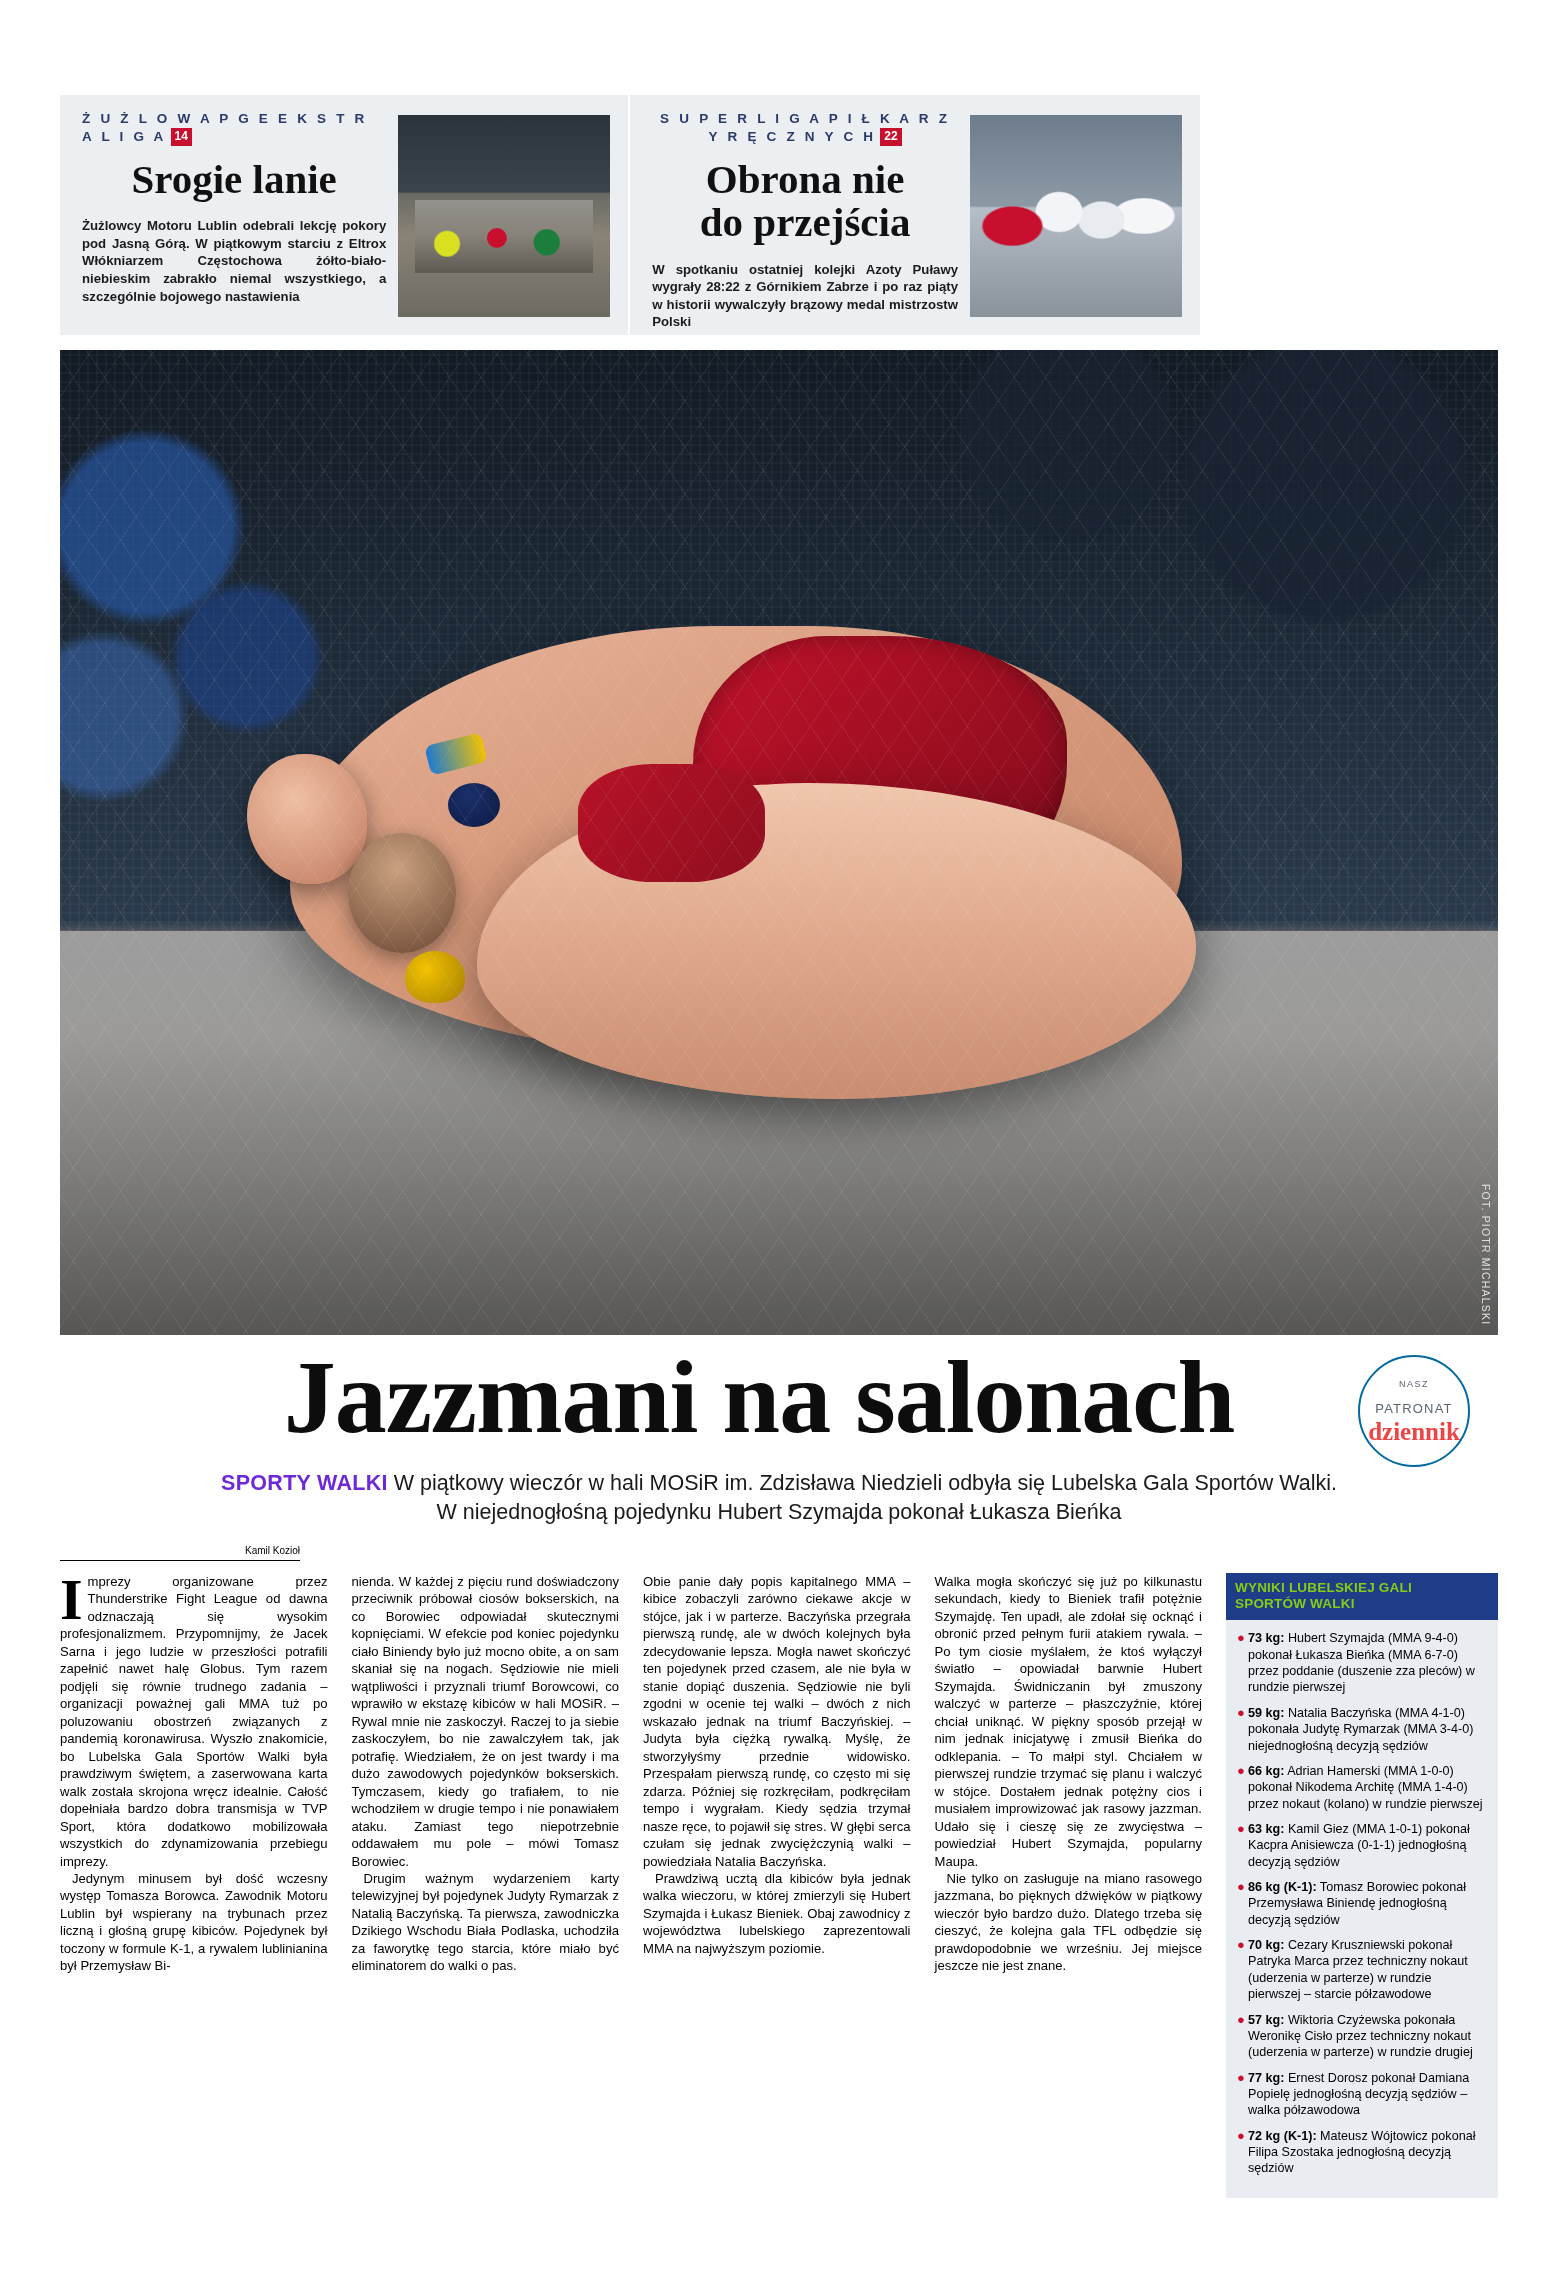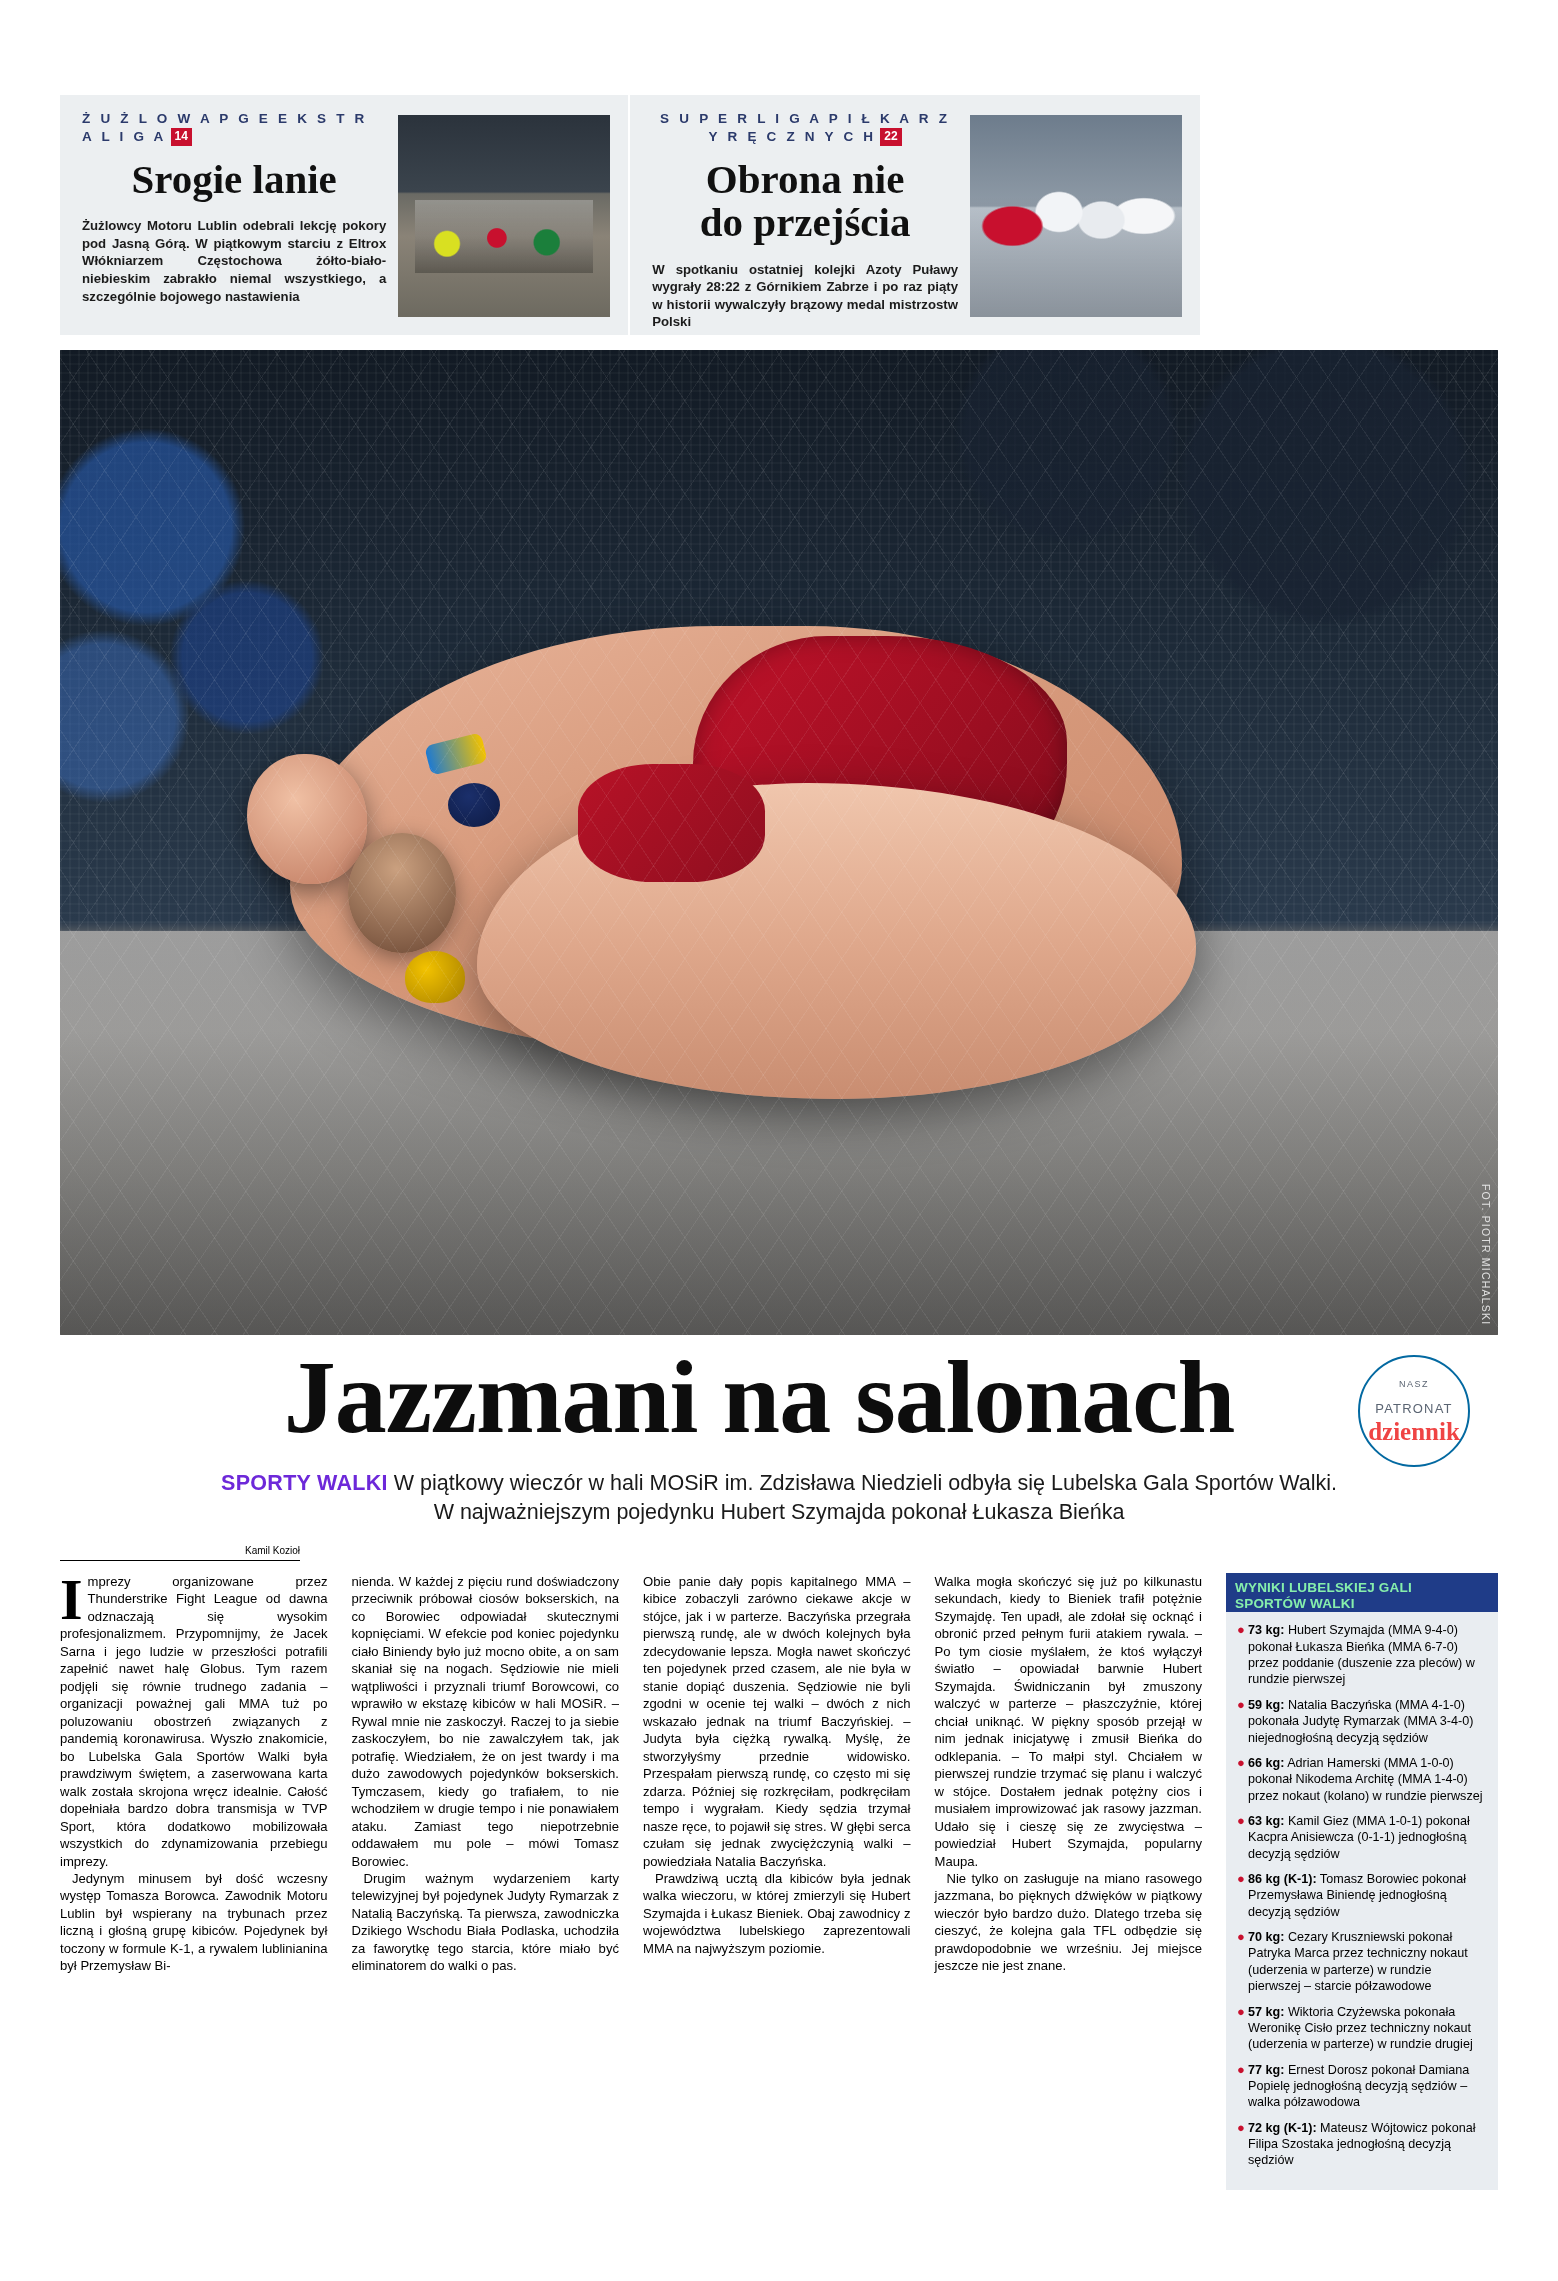--- a/index.html
+++ b/index.html
@@ -369,25 +369,25 @@
     margin: 3px 5px 0 0;
   }
 
   
   .sidebar {
     width: 272px;
     flex: 0 0 272px;
   }
   .sb-head {
     background: #1f3c88;
-    color: #86efac;
+    color: #84cc16;
     font-size: 13.5px;
     font-weight: bold;
     line-height: 1.2;
-    padding: 7px 9px 0 9px;
+    padding: 7px 9px 8px 9px;
     letter-spacing: .2px;
   }
   .sb-body {
     background: #e9edf1;
     padding: 10px 11px 12px 11px;
     font-size: 12.6px;
     line-height: 1.3;
   }
   .sb-item {
     display: flex;
@@ -461,21 +461,21 @@
   <div class="headline-wrap">
     <h1 class="headline">Jazzmani na salonach</h1>
     <div class="patronat">
       <div class="l1">NASZ</div>
       <div class="l2">PATRONAT</div>
       <div class="l3">dziennik</div>
     </div>
     <div class="subhead">
       <span class="tag">SPORTY WALKI</span>
       <span>W piątkowy wieczór w hali MOSiR im. Zdzisława Niedzieli odbyła się Lubelska Gala Sportów Walki.</span><br>
-      <span>W najważniejszym pojedynku Hubert Szymajda pokonał Łukasza Bieńka</span>
+      <span>W niejednogłośną pojedynku Hubert Szymajda pokonał Łukasza Bieńka</span>
     </div>
   </div>
 
   <div class="byline">Kamil Kozioł</div>
 
   <div class="cols">
 
     <div class="col">
       <p class="first dropcap-p"><span class="dropcap">I</span><span>mprezy organizowane przez Thunderstrike Fight League od dawna odznaczają się wysokim profesjonalizmem. Przypomnijmy, że Jacek Sarna i jego ludzie w przeszłości potrafili zapełnić nawet halę Globus. Tym razem podjęli się równie trudnego zadania – organizacji poważnej gali MMA tuż po poluzowaniu obostrzeń związanych z pandemią koronawirusa. Wyszło znakomicie, bo Lubelska Gala Sportów Walki była prawdziwym świętem, a zaserwowana karta walk została skrojona wręcz idealnie. Całość dopełniała bardzo dobra transmisja w TVP Sport, która dodatkowo mobilizowała wszystkich do zdynamizowania przebiegu imprezy.</span></p>
       <p>Jedynym minusem był dość wczesny występ Tomasza Borowca. Zawodnik Motoru Lublin był wspierany na trybunach przez liczną i głośną grupę kibiców. Pojedynek był toczony w formule K-1, a rywalem lublinianina był Przemysław Bi-</p>

